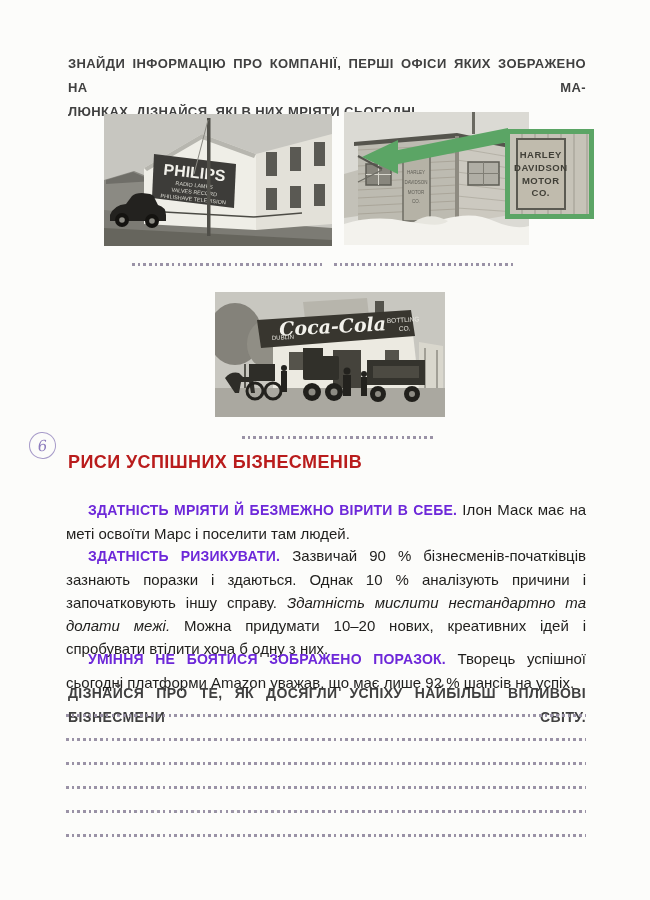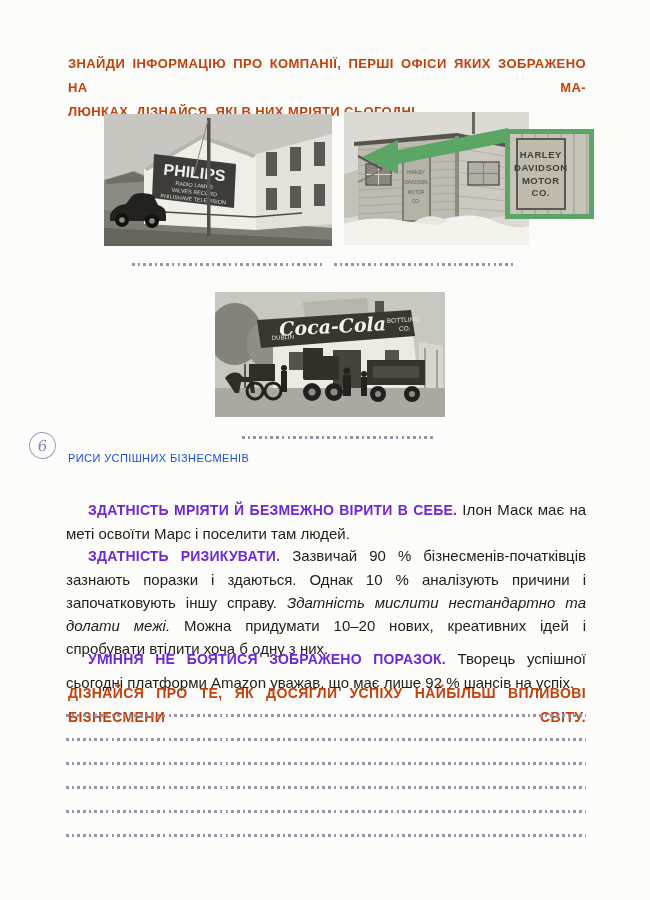--- a/index.html
+++ b/index.html
@@ -4,21 +4,21 @@
 <style>
   html,body{margin:0;padding:0;background:#e8e8e6;}
   .page{
     position:relative;width:650px;height:900px;margin:0 auto;
     background:#fcfcfa;overflow:hidden;
     font-family:"Liberation Sans",sans-serif;color:#1f1e1c;
   }
   
   .task-green{
     position:absolute;left:68px;width:518px;
-    color:#c2410c;font-weight:700;font-size:13px;line-height:24px;
+    color:#404040;font-weight:700;font-size:13px;line-height:24px;
     letter-spacing:0.4px;
   }
   .task-green .just{text-align:justify;text-align-last:justify;}
   #intro{top:52px;}
   #footer-task{top:681px;font-size:14px;}
 
   
   .photo{position:absolute;box-shadow:0 0 0 1px #dddcd6 inset;}
   #photo1{left:104px;top:114px;width:228px;height:132px;}
   #photo2{left:344px;top:112px;width:185px;height:133px;}
@@ -56,21 +56,21 @@
   #task-num{
     position:absolute;left:29px;top:432px;width:27px;height:27px;
     border:1.5px solid #a79bc9;border-radius:50%;
     display:flex;align-items:center;justify-content:center;
     color:#8d7cbd;font-family:"DejaVu Serif",serif;font-style:italic;
     font-size:15px;transform:rotate(-6deg);box-sizing:border-box;
   }
 
   #section-heading{
     position:absolute;left:68px;top:452px;
-    color:#1d4ed8;font-weight:400;font-size:11px;letter-spacing:0.4px;
+    color:#b91c1c;font-weight:700;font-size:18px;letter-spacing:0.4px;
   }
 
   .para{
     position:absolute;left:66px;width:520px;
     font-size:15px;line-height:23px;text-align:justify;text-indent:22px;
   }
   .para .lead{
     color:#6d28d9;font-weight:700;font-size:14px;letter-spacing:0.2px;
   }
   .para .it{font-style:italic;}

